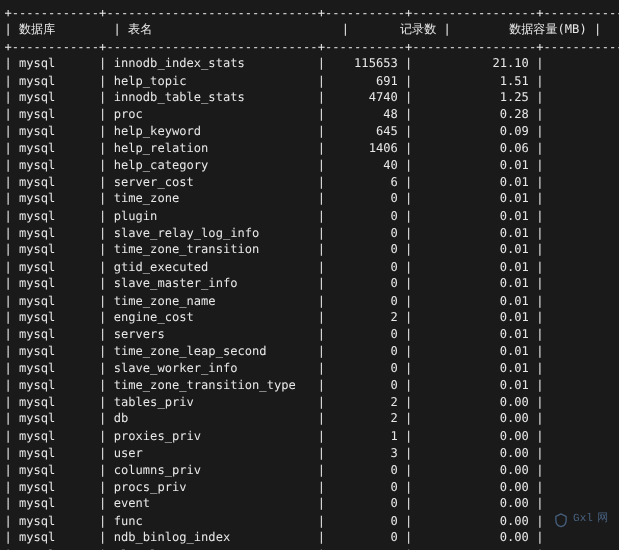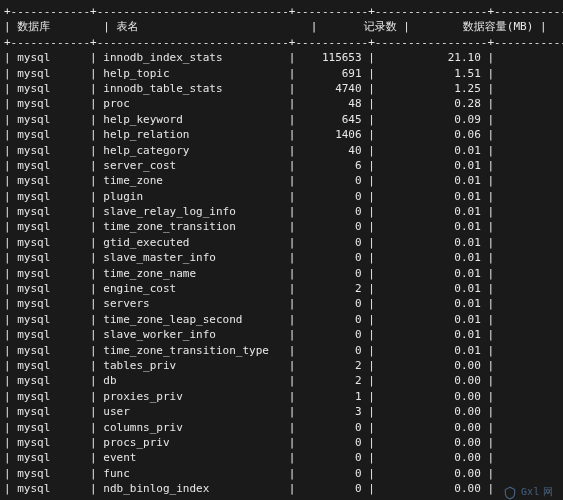--- a/index.html
+++ b/index.html
@@ -10,21 +10,21 @@
       font-size: 11px;
       line-height: 1.4;
       padding: 4px;
       width: 563px;
       height: 500px;
       overflow: hidden;
       position: relative;
     }
     .watermark {
       position: absolute;
-      bottom: 0;
+      bottom: 20px;
       right: 10px;
       color: #5a7ea8;
       font-size: 10px;
       opacity: 0.7;
       display: flex;
       align-items: center;
       gap: 4px;
     }
     .watermark svg {
       width: 14px;

